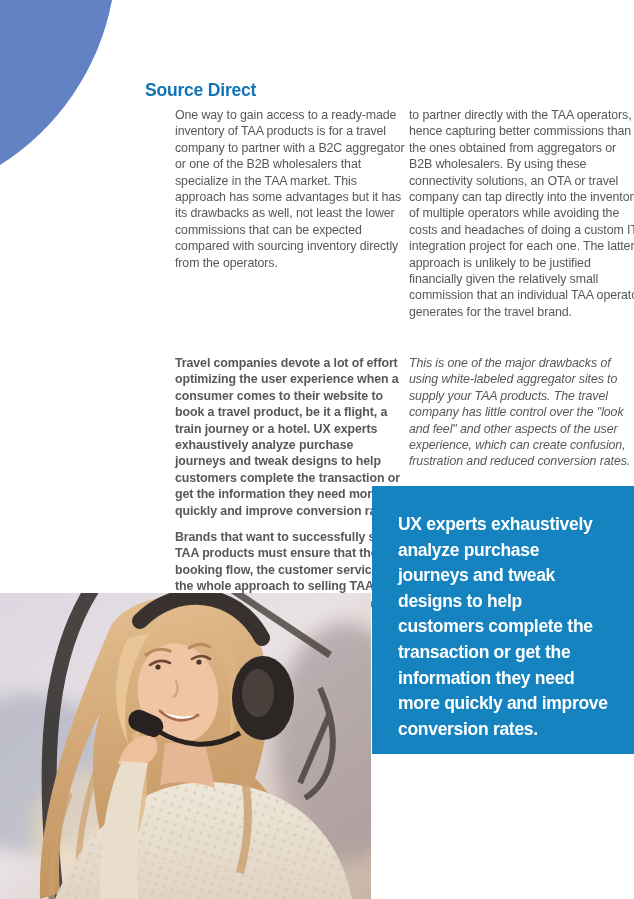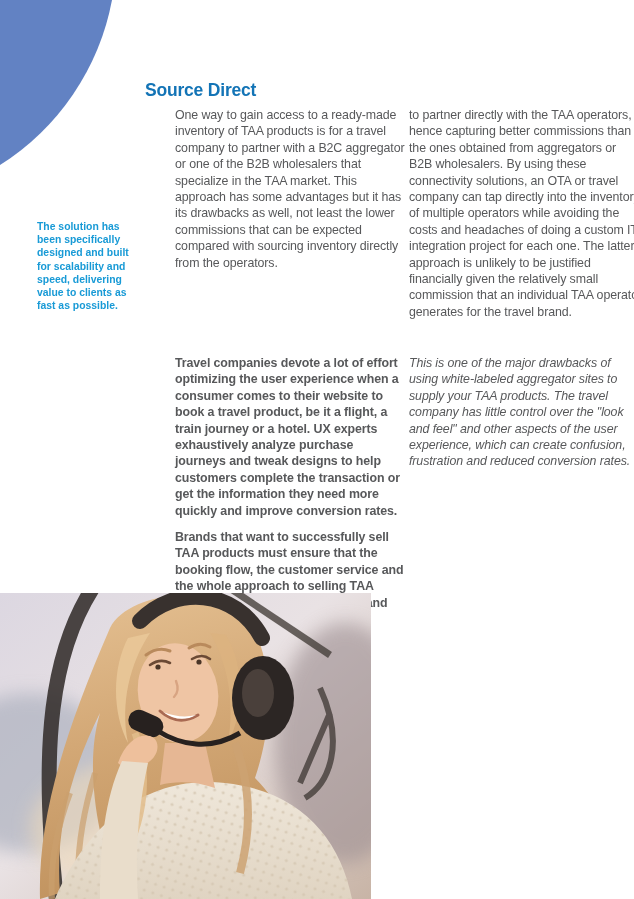--- a/index.html
+++ b/index.html
@@ -52,40 +52,42 @@
 <body>
 
 <div class="page">
 
   <div class="corner-decor">
     <svg width="118" height="168" viewBox="0 0 118 168" aria-hidden="true">
       <path d="M0 0 H112 A250 250 0 0 1 0 165 Z" fill="#6282c3"></path>
     </svg>
   </div>
 
-  <div class="sidebar-note">The solution has been specifically designed and built for scalability and speed, delivering value to clients as fast as possible.</div>
 
   <h2 class="section-heading heading-1">Source Direct</h2>
 
   <div class="col s1-left">
     <p>One way to gain access to a ready-made inventory of TAA products is for a travel company to partner with a B2C aggregator or one of the B2B wholesalers that specialize in the TAA market. This approach has some advantages but it has its drawbacks as well, not least the lower commissions that can be expected compared with sourcing inventory directly from the operators.</p>
   </div>
   <div class="col s1-right">
     <p>to partner directly with the TAA operators, hence capturing better commissions than the ones obtained from aggregators or B2B wholesalers. By using these connectivity solutions, an OTA or travel company can tap directly into the inventory of multiple operators while avoiding the costs and headaches of doing a custom IT integration project for each one. The latter approach is unlikely to be justified financially given the relatively small commission that an individual TAA operator generates for the travel brand.</p>
   </div>
 
 
   <div class="col s2-left">
     <p>Travel companies devote a lot of effort optimizing the user experience when a consumer comes to their website to book a travel product, be it a flight, a train journey or a hotel. UX experts exhaustively analyze purchase journeys and tweak designs to help customers complete the transaction or get the information they need more quickly and improve conversion rates.</p>
     <p>Brands that want to successfully sell TAA products must ensure that the booking flow, the customer service and the whole approach to selling TAA products is on-brand, integrated and coherent.</p>
   </div>
   <div class="col s2-right">
     <p>This is one of the major drawbacks of using white-labeled aggregator sites to supply your TAA products. The travel company has little control over the "look and feel" and other aspects of the user experience, which can create confusion, frustration and reduced conversion rates.</p>
   </div>
 
+  <div class="quote-box">
+    <p class="quote-text">UX experts exhaustively analyze purchase journeys and tweak designs to help customers complete the transaction or get the information they need more quickly and improve conversion rates.</p>
+  </div>
 
   <div class="photo" title="Smiling woman wearing an aviation headset with boom microphone inside a helicopter cockpit">
     <svg width="371" height="306" viewBox="0 0 371 306" preserveAspectRatio="none" aria-hidden="true">
       <defs>
         <linearGradient id="sky" x1="0" y1="0" x2="1" y2="1">
           <stop offset="0" stop-color="#dcd7e1"></stop>
           <stop offset="0.45" stop-color="#e9e2e4"></stop>
           <stop offset="1" stop-color="#c8b4a6"></stop>
         </linearGradient>
         <linearGradient id="hairg" x1="0" y1="0" x2="0.2" y2="1">

